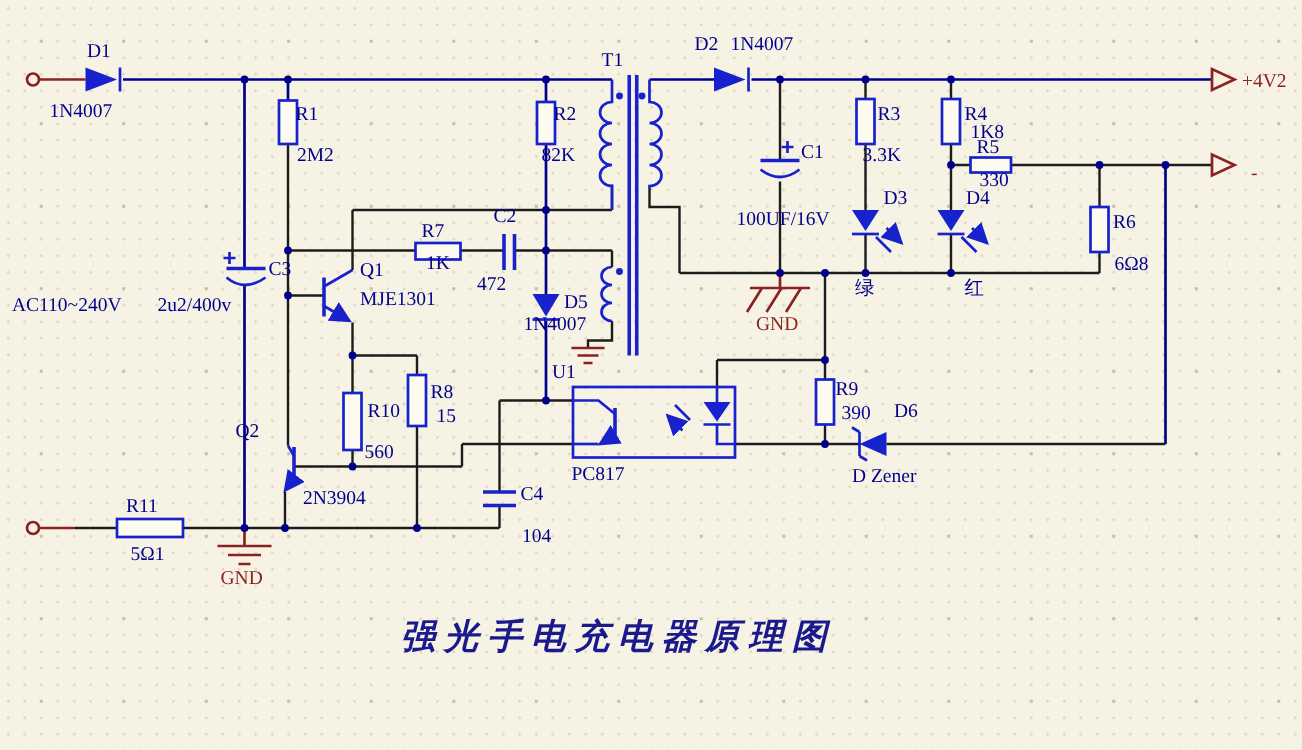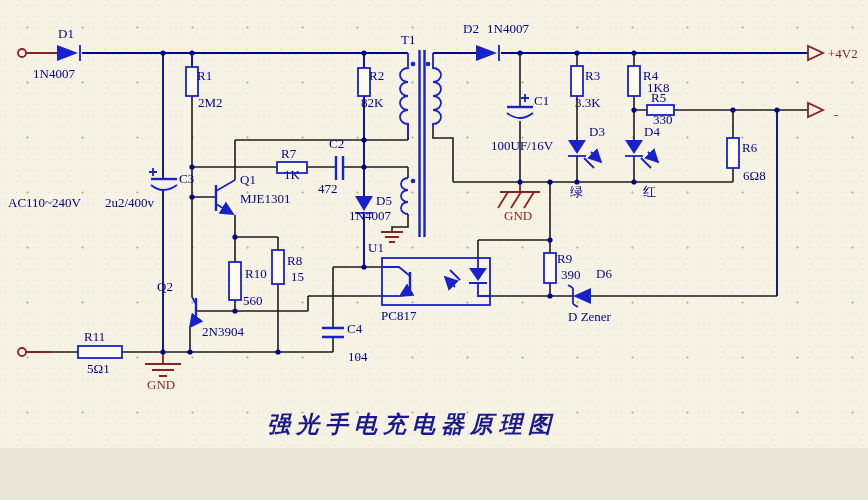--- a/index.html
+++ b/index.html
@@ -1,16 +1,16 @@
 <!DOCTYPE html>
 <html><head>
 <meta charset="utf-8">
 <style>
   html,body{margin:0;padding:0;background:#e9e5d6;font-family:"Liberation Serif",serif;}
-  .board{position:relative;width:868px;height:448px;overflow:hidden;
+  .board{position:relative;width:868px;height:500px;overflow:hidden;
     background-color:#f7f3e4;
     background-image:
       radial-gradient(circle,#c8c1a6 1px,rgba(0,0,0,0) 1.3px),
       radial-gradient(circle,#ddd7c2 .8px,rgba(0,0,0,0) 1px);
     background-size:55px 55px,11px 11px;}
   svg{position:absolute;left:0;top:0;}
   text{font-family:"Liberation Serif",serif;font-size:13px;fill:#00008b;}
   text.red{fill:#8b2222;}
   text.title{font-size:23px;font-weight:bold;font-style:italic;letter-spacing:6px;fill:#1a1a8e;}
   .w{stroke:#1c1c1c;stroke-width:1.6;fill:none;}

